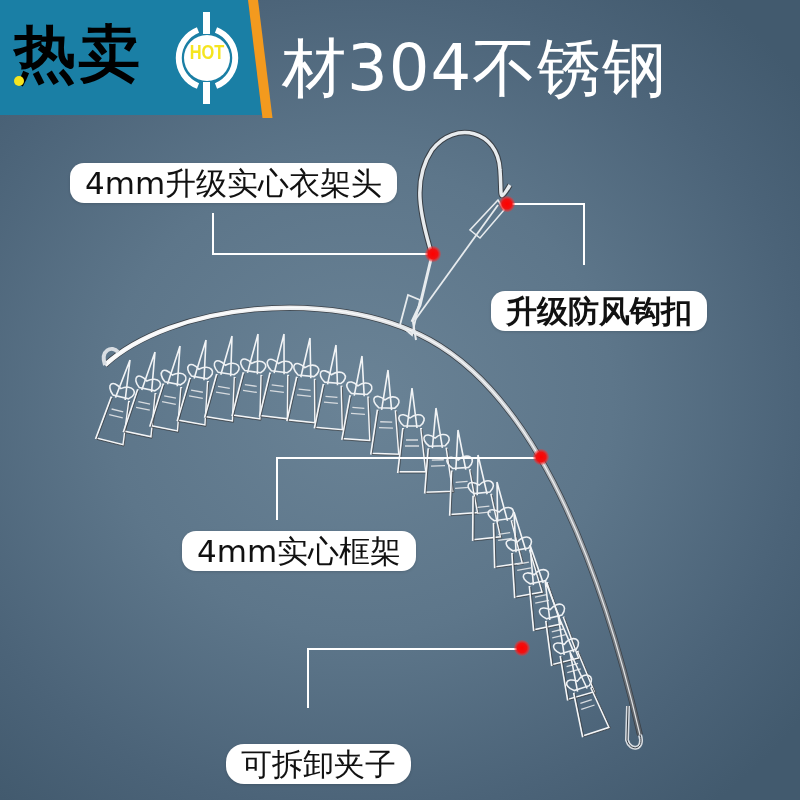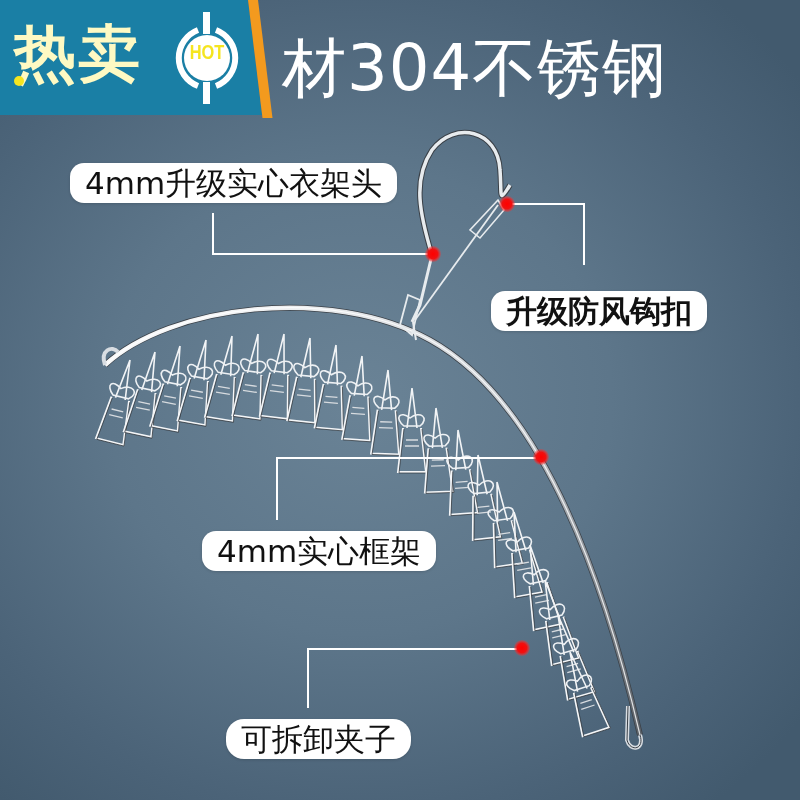--- a/index.html
+++ b/index.html
@@ -17,21 +17,21 @@
       position: absolute; left: 0; top: 0; width: 278px; height: 115px;
       background: #1a7fa5;
       clip-path: polygon(0 0, 248px 0, 262px 115px, 0 115px);
     }
     .badge-stripe {
       position: absolute; left: 248px; top: 0; width: 10px; height: 118px;
       background: #f39a1e; transform: skewX(7deg); transform-origin: top left;
     }
     .badge-text {
       position: absolute; left: 14px; top: 18px;
-      font-size: 62px; font-weight: bold; color: #fef9c3; line-height: 72px;
+      font-size: 62px; font-weight: bold; color: #000000; line-height: 72px;
       letter-spacing: 2px;
     }
     .badge-dot {
       position: absolute; left: 14px; top: 76px; width: 10px; height: 10px;
       border-radius: 50%; background: #f5e520;
     }
     .hot-icon { position: absolute; left: 168px; top: 10px; width: 80px; height: 96px; }
     .hot-text {
       position: absolute; left: 184px; top: 40px; width: 46px; text-align: center;
       font-size: 21px; font-weight: bold; color: #1a7fa5; font-family: "Liberation Sans", sans-serif;
@@ -138,14 +138,14 @@
     <path d="M30,20 A30,30 0 0 0 30,76" stroke="#ffffff" stroke-width="6" fill="none"></path>
     <path d="M48,20 A30,30 0 0 1 48,76" stroke="#ffffff" stroke-width="6" fill="none"></path>
     <circle cx="39" cy="48" r="23" fill="#ffffff"></circle>
   </svg>
   <div class="hot-text" style="color:#f5e520;">HOT</div>
 </div>
 <div class="badge-stripe"></div>
 
 <div class="label" style="left:70px; top:163px;">4mm升级实心衣架头</div>
 <div class="label" style="left:491px; top:291px;font-weight:bold;">升级防风钩扣</div>
-<div class="label" style="left:182px; top:531px;margin-left:20px;">4mm实心框架</div>
-<div class="label" style="left:226px; top:719px;border-radius:18px;">可拆卸夹子</div>
+<div class="label" style="left:182px; top:531px;">4mm实心框架</div>
+<div class="label" style="left:226px; top:744px;border-radius:18px;">可拆卸夹子</div>
 
 </body></html>

